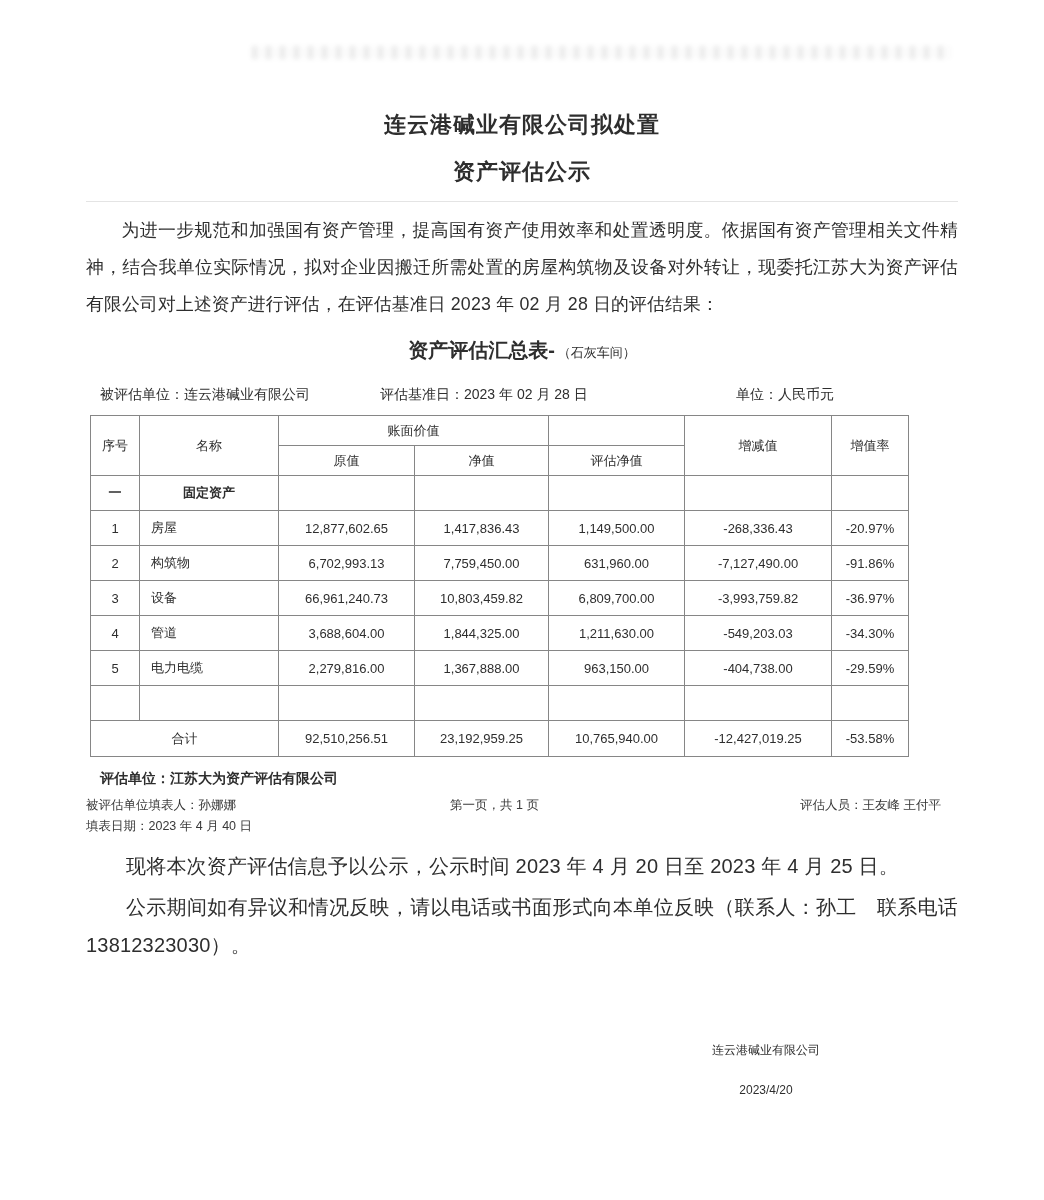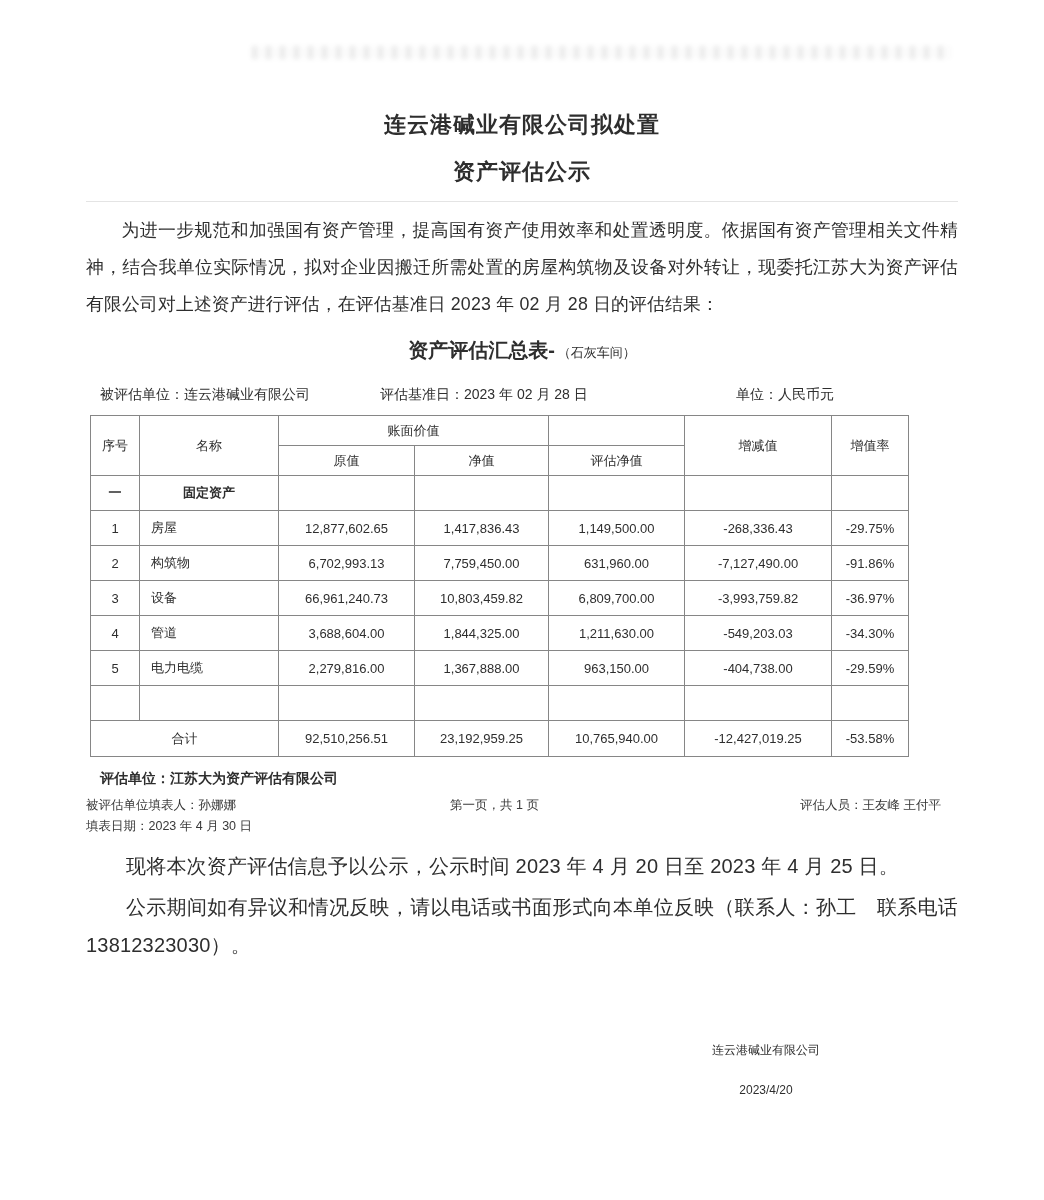--- a/index.html
+++ b/index.html
@@ -144,21 +144,21 @@
         <td></td>
         <td></td>
       </tr>
       <tr>
         <td>1</td>
         <td class="name-cell">房屋</td>
         <td>12,877,602.65</td>
         <td>1,417,836.43</td>
         <td>1,149,500.00</td>
         <td>-268,336.43</td>
-        <td>-29.75%</td>
+        <td>-20.97%</td>
       </tr>
       <tr>
         <td>2</td>
         <td class="name-cell">构筑物</td>
         <td>6,702,993.13</td>
         <td>7,759,450.00</td>
         <td>631,960.00</td>
         <td>-7,127,490.00</td>
         <td>-91.86%</td>
       </tr>
@@ -209,21 +209,21 @@
     </tbody>
   </table>
 
   <div class="appraiser">评估单位：江苏大为资产评估有限公司</div>
 
   <div class="small-row">
     <span class="s1">被评估单位填表人：孙娜娜</span>
     <span class="s2">第一页，共 1 页</span>
     <span class="s3">评估人员：王友峰 王付平</span>
   </div>
-  <div class="fill-date">填表日期：2023 年 4 月 30 日</div>
+  <div class="fill-date">填表日期：2023 年 4 月 40 日</div>
 
   <div class="notice">
     <p>现将本次资产评估信息予以公示，公示时间 2023 年 4 月 20 日至 2023 年 4 月 25 日。</p>
     <p class="second">公示期间如有异议和情况反映，请以电话或书面形式向本单位反映（联系人：孙工　联系电话 13812323030）。</p>
   </div>
 
   <div class="signature">
     <div>连云港碱业有限公司</div>
     <div class="date">2023/4/20</div>
   </div>

